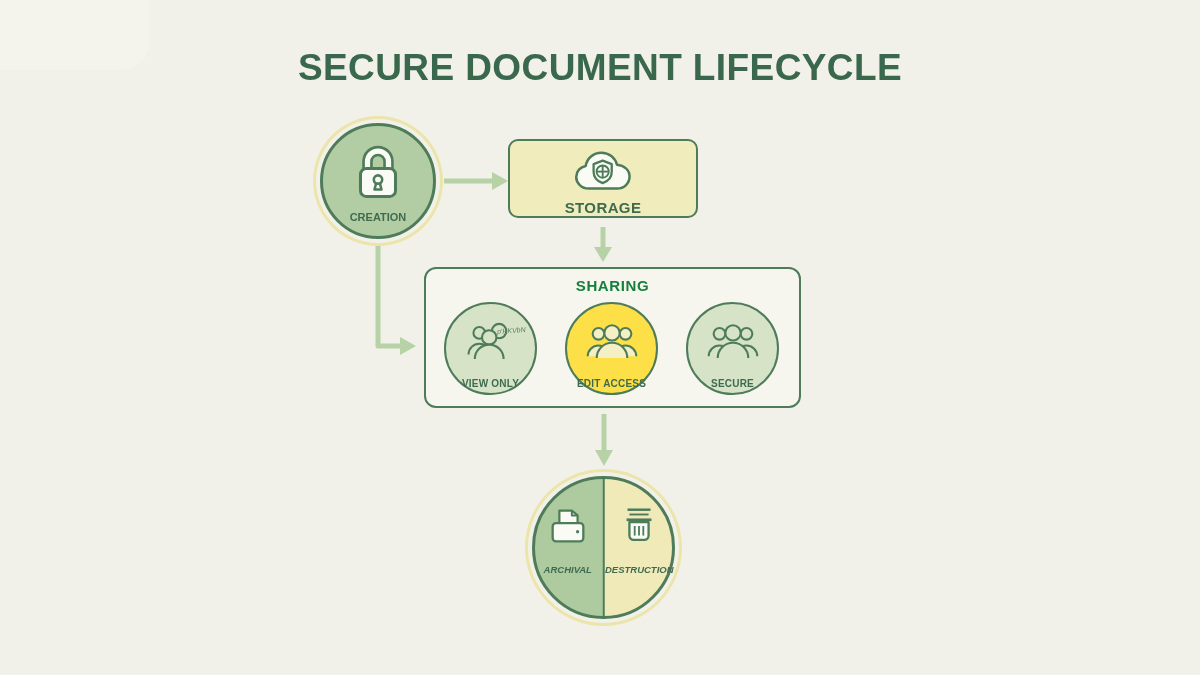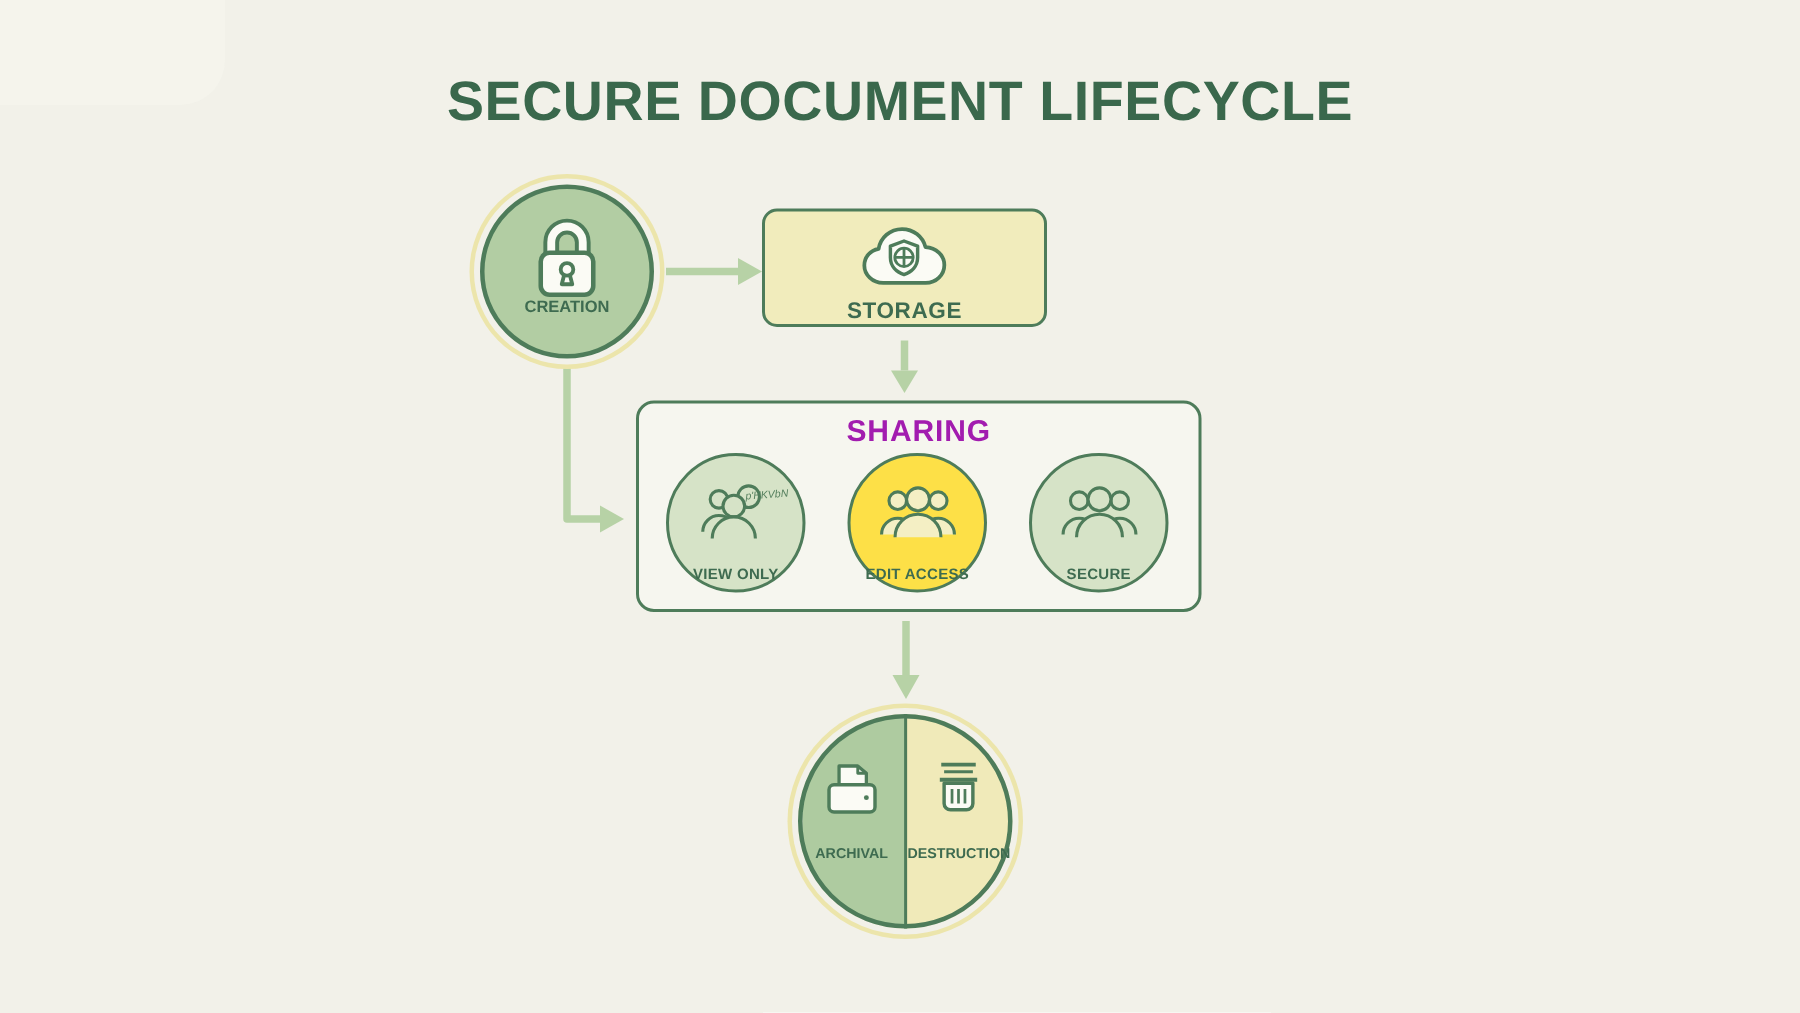--- a/index.html
+++ b/index.html
@@ -7,39 +7,39 @@
   .stage{position:relative;width:1200px;height:675px;background:#f2f1e9;overflow:hidden;}
   .corner-patch{position:absolute;left:0;top:0;width:150px;height:70px;background:#f7f6ee;border-radius:0 0 30px 0;opacity:.6;}
   .title{position:absolute;left:0;right:0;top:47px;text-align:center;font-size:37px;font-weight:bold;letter-spacing:.4px;color:#3a684c;}
   
   .node-circle{position:absolute;box-sizing:border-box;border-radius:50%;border:3px solid #4e7c5a;}
   .ring{box-shadow:0 0 0 4px #f2f1e9,0 0 0 7px #ece5ab;}
   .creation{left:320px;top:123px;width:116px;height:116px;background:#b2cda3;}
   .node-rect{position:absolute;box-sizing:border-box;border:2.5px solid #4e7c5a;border-radius:10px;}
   .storage{left:508px;top:139px;width:190px;height:79px;background:#f1ecbc;}
   .sharing-box{position:absolute;left:424px;top:267px;width:377px;height:141px;box-sizing:border-box;border:2px solid #4e7c5a;border-radius:12px;background:#f6f6ef;}
-  .sharing-title{position:absolute;top:8px;left:0;right:0;text-align:center;font-size:20px;font-weight:bold;letter-spacing:.6px;color:#a21caf;}
+  .sharing-title{position:absolute;top:8px;left:0;right:0;text-align:center;font-size:15px;font-weight:bold;letter-spacing:.6px;color:#15803d;}
   .share-circle{position:absolute;top:33px;width:93px;height:93px;box-sizing:border-box;border-radius:50%;border:2.5px solid #4e7c5a;}
   .share-green{background:#d6e3c7;}
   .share-yellow{background:#fde047;}
   .node-label{position:absolute;left:0;right:0;text-align:center;font-weight:bold;color:#3e6b50;}
-  .lbl-creation{bottom:25px;font-size:11px;margin-top:20px;}
+  .lbl-creation{bottom:13px;font-size:11px;margin-top:20px;}
   .lbl-storage{bottom:0;font-size:15px;letter-spacing:.4px;text-align:center;}
   .lbl-share{bottom:4px;font-size:10px;letter-spacing:.2px;}
   .icon-center{position:absolute;left:0;right:0;display:flex;justify-content:center;}
   .scribble{position:absolute;top:23px;right:9px;font-size:7px;font-style:italic;color:#57805f;transform:rotate(-4deg);white-space:nowrap;}
   
   .eol{left:532px;top:476px;width:143px;height:143px;background:linear-gradient(90deg,#aecba0 0 50%,#f0eab9 50% 100%);overflow:hidden;}
   .eol-wrap{position:absolute;left:532px;top:476px;width:143px;height:143px;}
   .eol-divider{position:absolute;left:50%;top:0;bottom:0;width:2.5px;background:#4e7c5a;transform:translateX(-50%);}
   .eol-half{position:absolute;top:0;bottom:0;width:50%;}
   .eol-left{left:0;}
   .eol-right{right:0;}
   .eol-icon{position:absolute;left:0;width:100%;top:27px;display:flex;justify-content:center;}
-  .eol-label{position:absolute;left:0;width:100%;top:88px;text-align:center;font-weight:bold;color:#3e6b50;font-size:9.5px;}
+  .eol-label{position:absolute;left:0;width:100%;top:88px;text-align:center;font-weight:bold;color:#3e6b50;font-size:9.5px;font-style:italic;}
   .arrows{position:absolute;left:0;top:0;width:1200px;height:675px;pointer-events:none;}
   svg{display:block;}
 </style>
 </head>
 <body>
 
 <div class="stage">
 
   <div class="corner-patch"></div>
 

